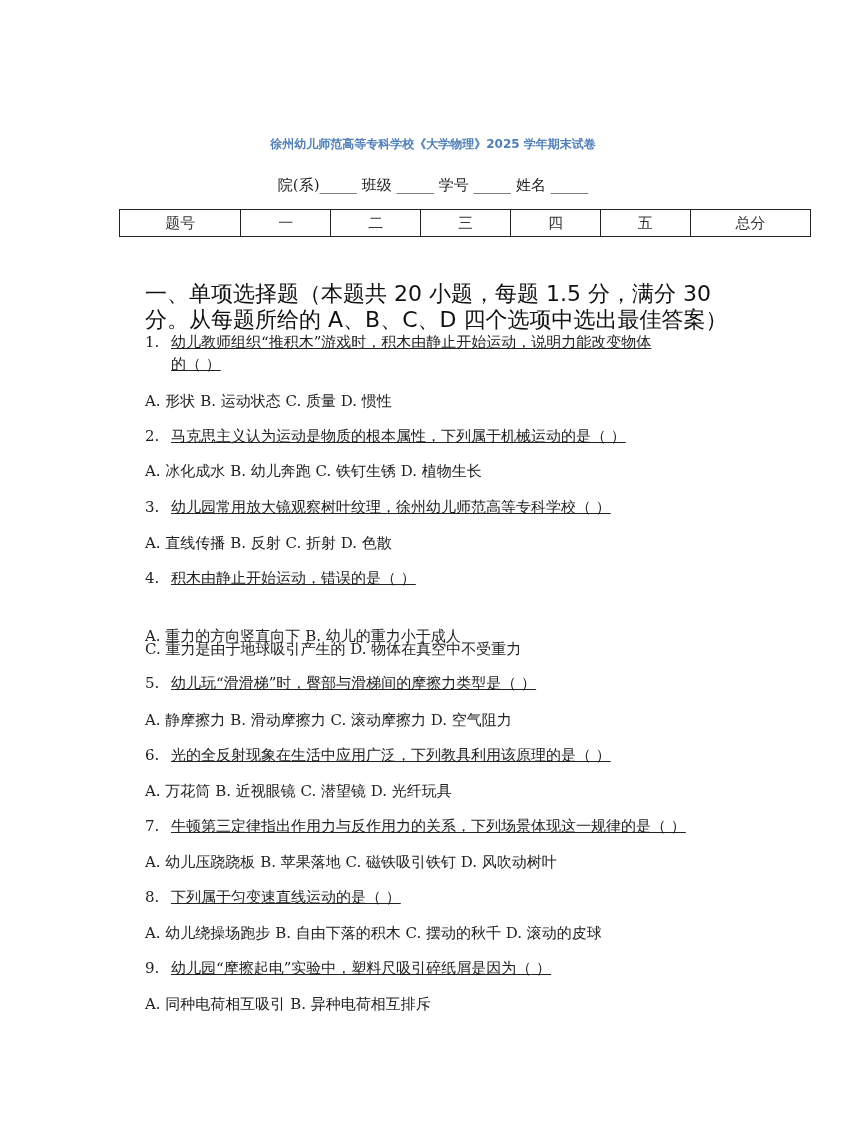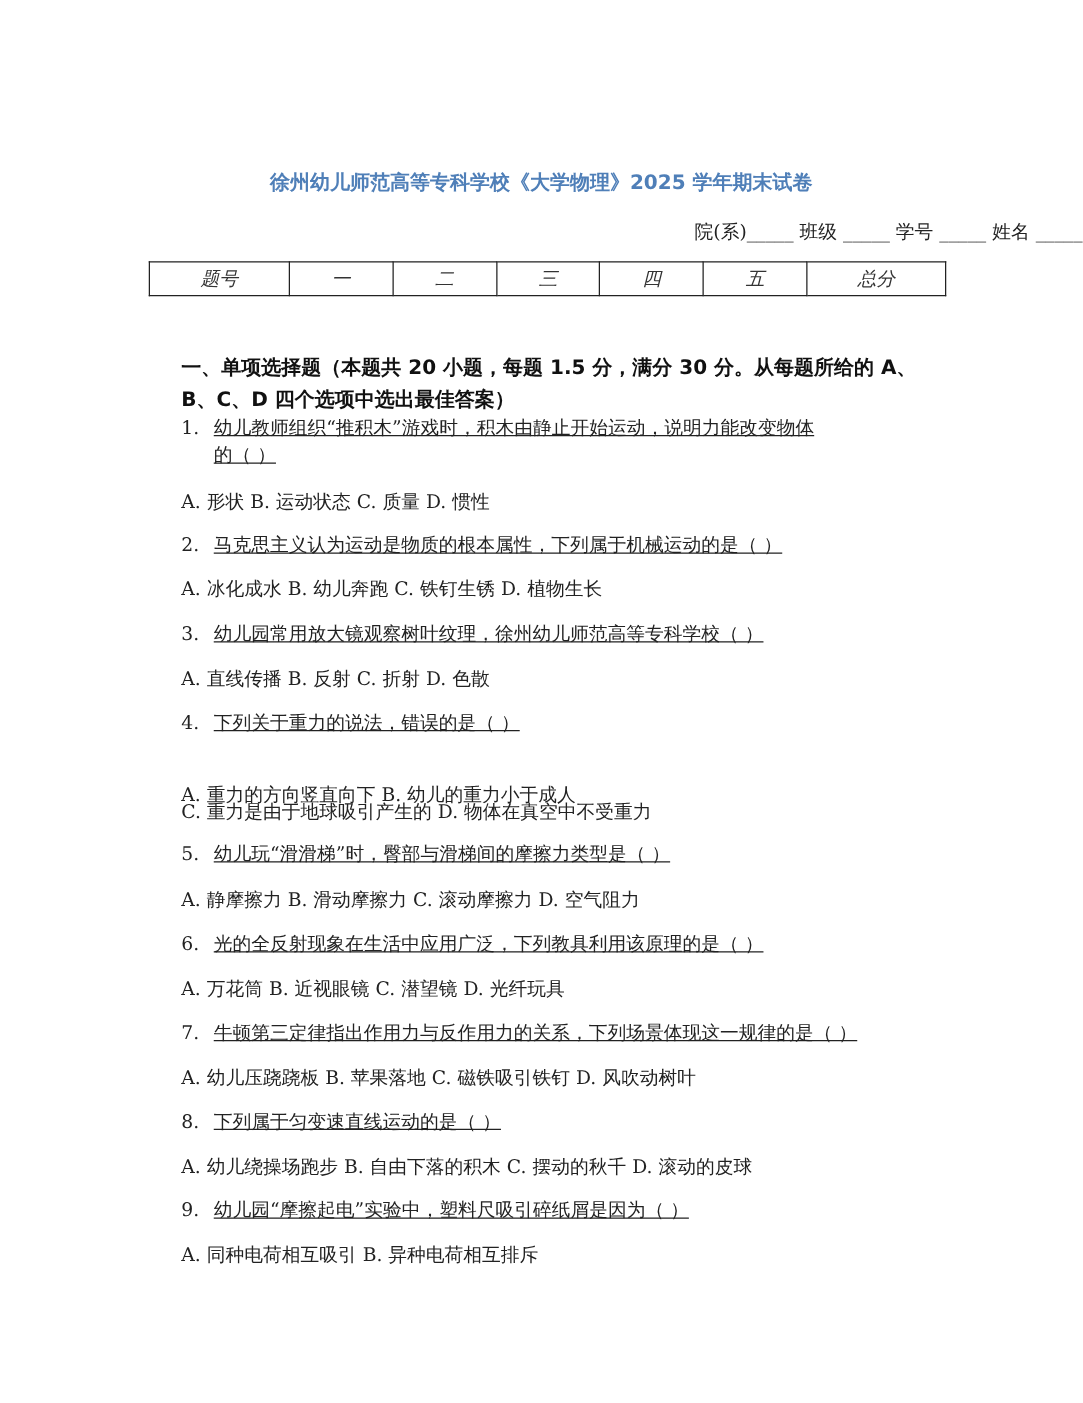--- a/index.html
+++ b/index.html
@@ -1,27 +1,27 @@
 <!DOCTYPE html>
 <html><head>
   <meta charset="utf-8">
   <style>
     html, body { margin: 0; padding: 0; background: #ffffff; }
     body { width: 866px; height: 1122px; position: relative; overflow: hidden;
            font-family: "DejaVu Serif", "Liberation Serif", serif; color: #222; }
     .page-title { position: absolute; top: 136px; left: 0; width: 866px; text-align: center;
       font-family: "DejaVu Sans", "Liberation Sans", sans-serif; font-weight: bold;
-      font-size: 16px; color: #4f7fb8; letter-spacing: 0px; }
-    .student-info { position: absolute; top: 176px; left: 0; width: 866px; text-align: right;
+      font-size: 12px; color: #4f7fb8; letter-spacing: 0px; }
+    .student-info { position: absolute; top: 176px; left: 0; width: 866px; text-align: center;
       font-size: 15px; color: #222; }
-    .score-table { position: absolute; top: 209px; left: 119px; width: 638px; border-collapse: collapse;
-      font-size: 15px; color: #333; font-style: italic; }
+    .score-table { position: absolute; top: 209px; left: 119px; width: 692px; border-collapse: collapse;
+      font-size: 15px; color: #333; }
     .score-table td { border: 1px solid #222; height: 26px; text-align: center; padding: 0; font-weight: normal; }
     .section-heading { position: absolute; top: 281px; left: 145px; width: 610px;
-      font-family: "DejaVu Sans", "Liberation Sans", sans-serif; font-weight: bold; font-size: 16px;
+      font-family: "DejaVu Sans", "Liberation Sans", sans-serif; font-weight: normal; font-size: 22px;
       line-height: 26px; color: #111; }
     .q { position: absolute; left: 145px; width: 620px; font-size: 15px; line-height: 22px; color: #222; text-decoration: underline; }
     .q .num { display: inline-block; width: 26px; }
     .q .cont { padding-left: 26px; display: block; }
     .opt { position: absolute; left: 145px; font-size: 15px; line-height: 22px; color: #222; }
   </style>
 </head>
 <body>
 
 <div class="page-title">徐州幼儿师范高等专科学校《大学物理》2025 学年期末试卷</div>
@@ -62,21 +62,21 @@
   <span class="num">2.</span><span>马克思主义认为运动是物质的根本属性，下列属于机械运动的是（ ）</span>
 </div>
 <div class="opt" style="top:460px">A. 冰化成水 B. 幼儿奔跑 C. 铁钉生锈 D. 植物生长</div>
 
 <div class="q" style="top:496px">
   <span class="num">3.</span><span>幼儿园常用放大镜观察树叶纹理，徐州幼儿师范高等专科学校（ ）</span>
 </div>
 <div class="opt" style="top:532px">A. 直线传播 B. 反射 C. 折射 D. 色散</div>
 
 <div class="q" style="top:567px">
-  <span class="num">4.</span><span>下列关于重力的说法，错误的是（ ）</span>
+  <span class="num">4.</span><span>积木由静止开始运动，错误的是（ ）</span>
 </div>
 <div class="opt" style="top:625px">A. 重力的方向竖直向下 B. 幼儿的重力小于成人</div>
 <div class="opt" style="top:638px">C. 重力是由于地球吸引产生的 D. 物体在真空中不受重力</div>
 
 <div class="q" style="top:672px">
   <span class="num">5.</span><span>幼儿玩“滑滑梯”时，臀部与滑梯间的摩擦力类型是（ ）</span>
 </div>
 <div class="opt" style="top:709px">A. 静摩擦力 B. 滑动摩擦力 C. 滚动摩擦力 D. 空气阻力</div>
 
 <div class="q" style="top:744px">

